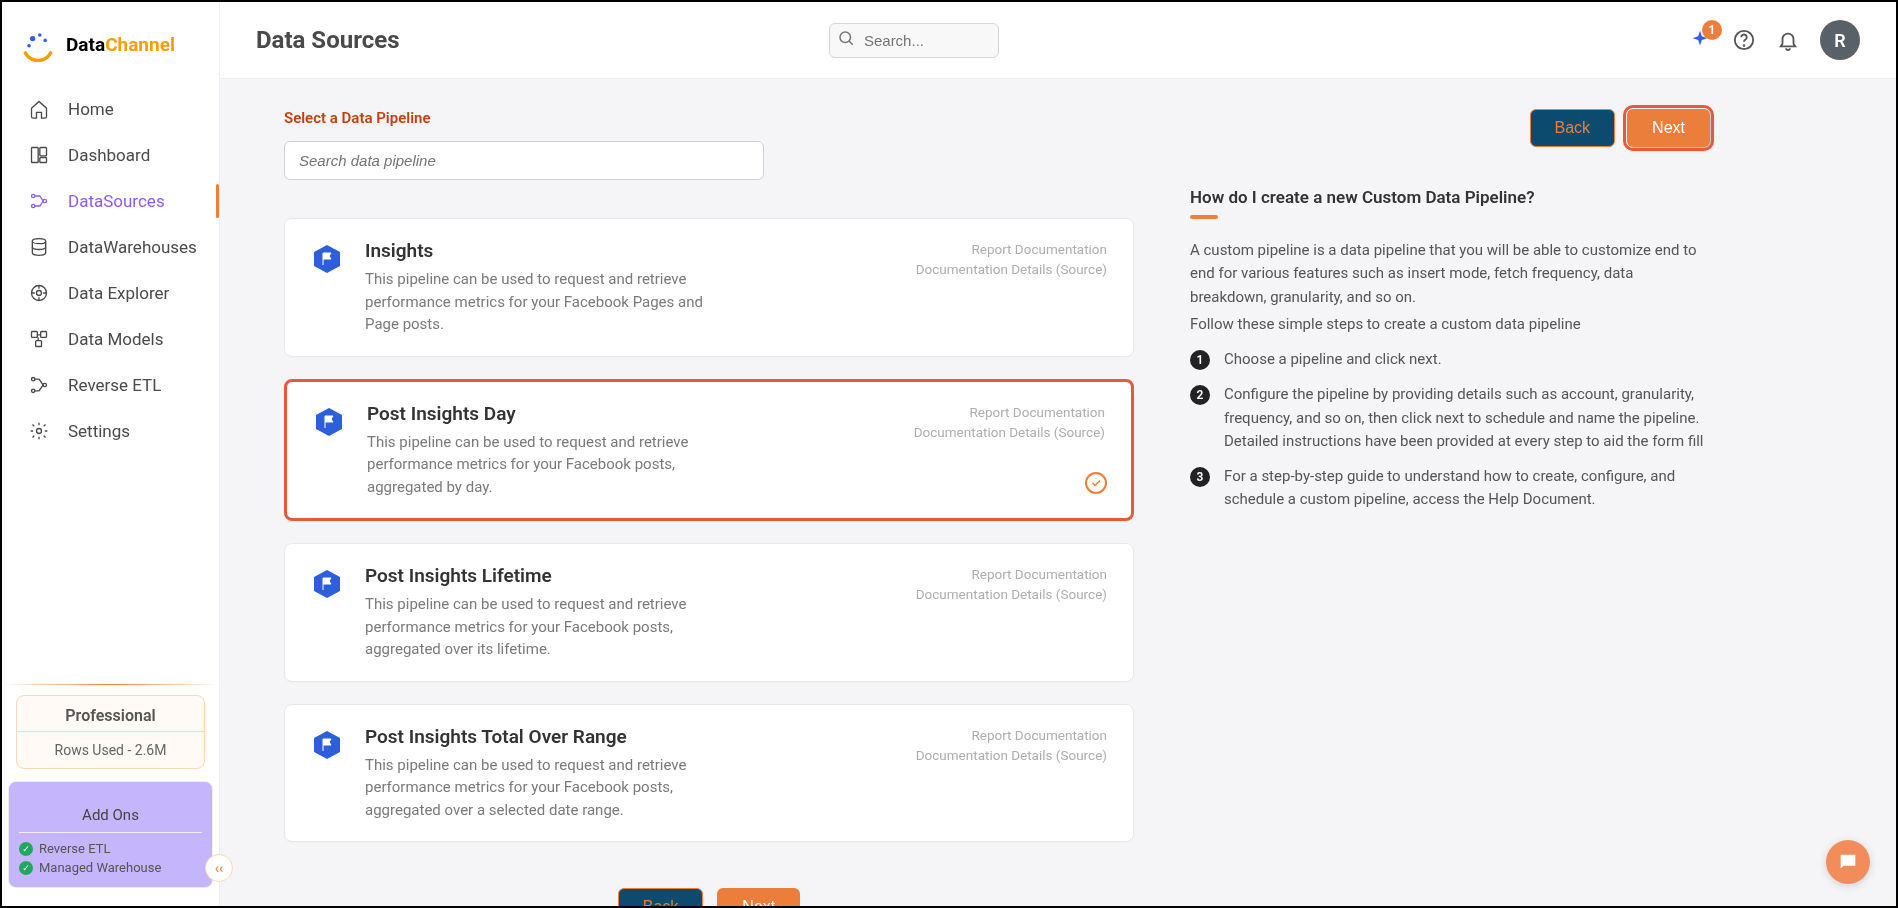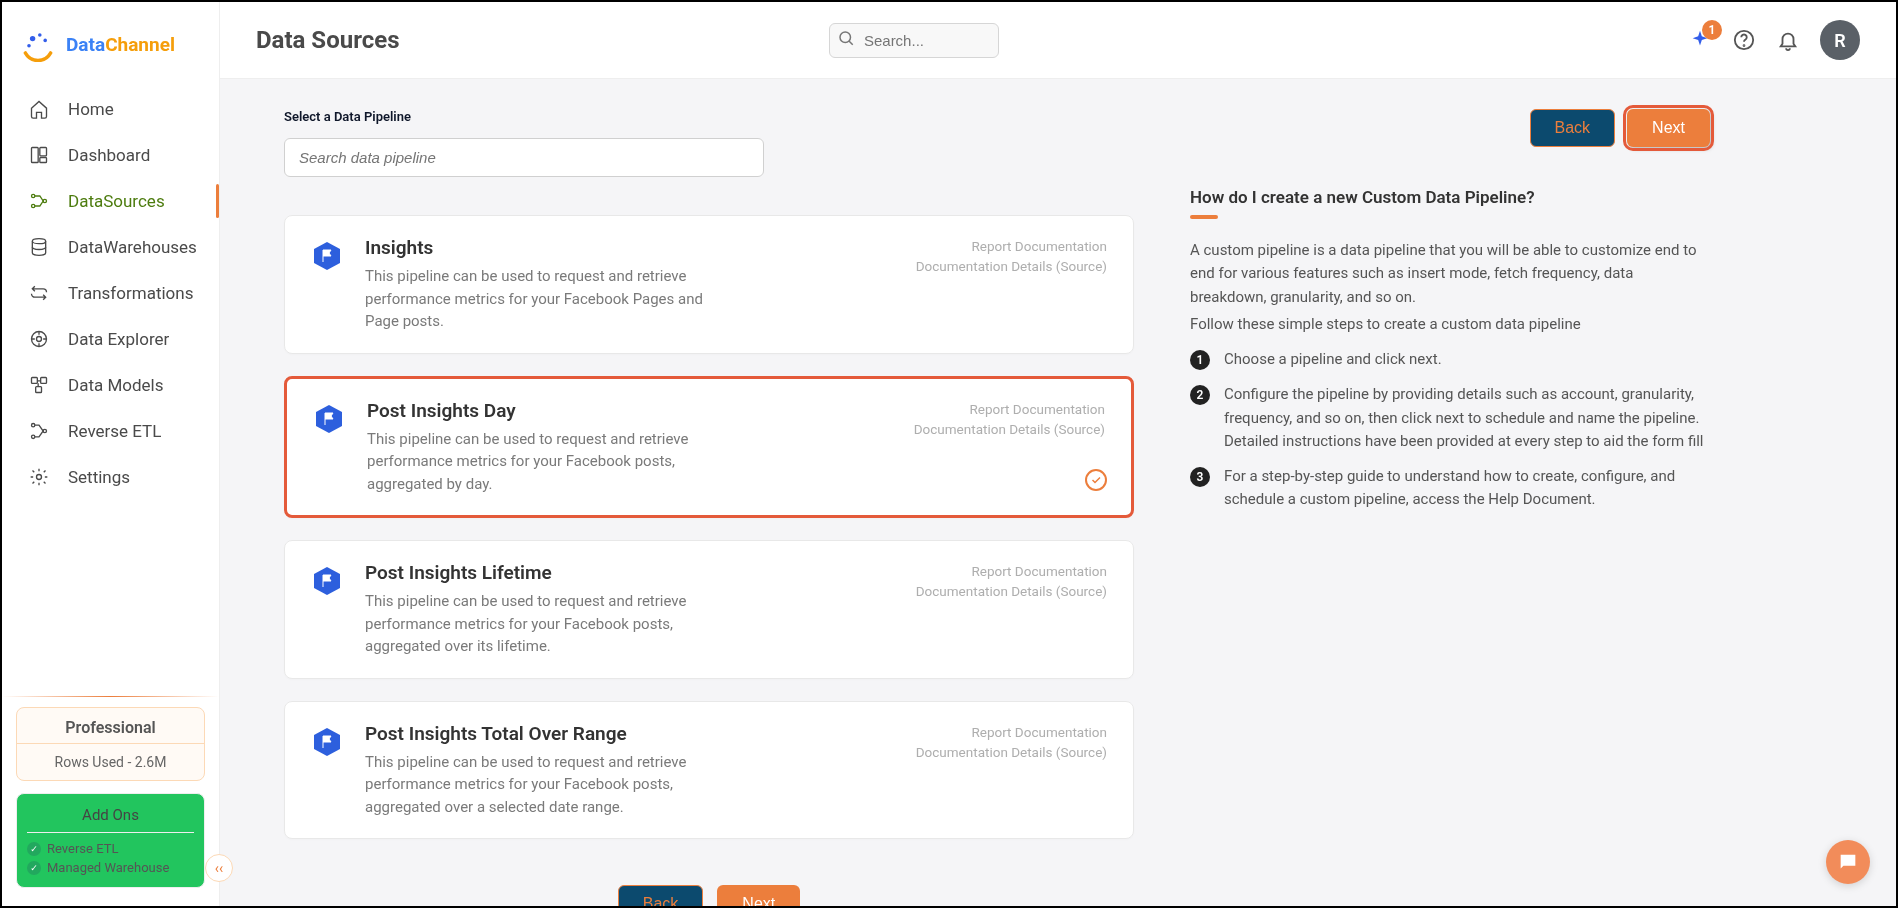--- a/index.html
+++ b/index.html
@@ -4,34 +4,34 @@
 <style>
   * { box-sizing: border-box; margin: 0; padding: 0; }
   body { font-family: -apple-system, BlinkMacSystemFont, "Segoe UI", Roboto, sans-serif; background: #f5f5f7; color: #333; width: 1898px; height: 908px; overflow: hidden; border: 2px solid #000; }
   .app { display: flex; height: 100%; }
   
   
   .sidebar { width: 218px; background: #fff; display: flex; flex-direction: column; position: relative; border-right: 1px solid #eee; }
   .logo-row { display: flex; align-items: center; padding: 24px 18px; gap: 10px; }
   .logo-mark { width: 36px; height: 36px; position: relative; }
   .logo-text { font-weight: 700; font-size: 19px; }
-  .logo-text .data { color: #3b82f6; }
+  .logo-text .data { color: #000000; }
   .logo-text .channel { color: #f59e0b; }
   
   .nav { list-style: none; padding: 0 0 0 0; }
   .nav-item { display: flex; align-items: center; gap: 18px; padding: 12px 26px; font-size: 17px; color: #4a4a4a; cursor: pointer; position: relative; }
-  .nav-item.active { color: #4d7c0f; }
+  .nav-item.active { color: #8b5cf6; }
   .nav-item.active::after { content:""; position:absolute; right:0; top:6px; bottom:6px; width:3px; background:#ec7e3c; border-radius:2px; }
   .nav-icon { width: 22px; height: 22px; display:flex; align-items:center; justify-content:center; flex-shrink:0; }
   .nav-icon svg { width: 20px; height: 20px; stroke: currentColor; fill: none; stroke-width:1.6; }
   
   .plan-box { margin: 0 14px 12px; border:1px solid #fcd9b6; border-radius:8px; background:#fffaf5; padding:10px 0; text-align:center; }
   .plan-title { font-weight:600; color:#555; font-size:16px; padding-bottom:6px; border-bottom:1px solid #fcd9b6; }
   .plan-rows { font-size:14px; color:#666; padding:10px 0 0; }
-  .addons-box { margin: 0 14px 18px; border-radius:8px; background:#22c55e; padding:8px 10px 10px; border:1px solid #eee; }
+  .addons-box { margin: 0 6px 18px; border-radius:8px; background:#c4b5fd; padding:20px 10px 10px; border:1px solid #eee; }
   .addons-title { text-align:center; font-size:15px; color:#444; padding:4px 0 8px; border-bottom:1px solid #eee; margin-bottom:6px;}
   .addon-row { display:flex; align-items:center; gap:6px; font-size:13px; color:#555; padding:2px 0; }
   .addon-check { width:14px; height:14px; border-radius:50%; background:#22a85e; display:flex; align-items:center; justify-content:center; color:#fff; font-size:9px; }
   
   .sidebar-divider { height:1px; background:linear-gradient(90deg, #fff, #ec7e3c, #fff); margin:auto 0 10px; }
   
   .collapse-btn { position:absolute; right:-14px; bottom:24px; width:28px; height:28px; border-radius:50%; background:#fff; border:1px solid #fcd9b6; display:flex; align-items:center; justify-content:center; color:#ec7e3c; font-size:14px; cursor:pointer; }
   
   
   .main { flex:1; display:flex; flex-direction:column; }
@@ -43,21 +43,21 @@
   .search-icon { position:absolute; left:8px; top:50%; transform:translateY(-50%); color:#777; }
   .spacer { flex:1; }
   .top-icons { display:flex; align-items:center; gap:20px; }
   .sparkle { position:relative; color:#335eea; }
   .badge { position:absolute; top:-8px; right:-10px; background:#ec7e3c; color:#fff; border-radius:50%; width:20px; height:20px; font-size:12px; display:flex; align-items:center; justify-content:center; font-weight:600; }
   .icon-btn { width:24px; height:24px; color:#555; cursor:pointer; display:flex; align-items:center; justify-content:center; }
   .avatar { width:40px; height:40px; border-radius:50%; background:#5a6067; color:#fff; display:flex; align-items:center; justify-content:center; font-weight:600; font-size:18px; cursor:pointer; }
   
   .content { flex:1; padding: 30px 40px 20px 64px; display:flex; gap: 56px; overflow:auto; position:relative; }
   .left-col { width: 850px; display:flex; flex-direction:column; }
-  .select-label { font-size:13px; font-weight:600; color:#0f172a; margin-bottom:14px; }
+  .select-label { font-size:15px; font-weight:600; color:#c2410c; margin-bottom:14px; }
   .pipeline-search { width: 480px; padding:10px 14px; border:1px solid #d0d0d0; border-radius:6px; font-size:15px; background:#fff;font-style:italic; }
   
   .card-list { margin-top: 38px; display:flex; flex-direction:column; gap:22px;justify-content:space-between; }
   .pipeline-card { background:#fff; border:1px solid #e8e8e8; border-radius:8px; padding:20px 26px; display:flex; gap:22px; align-items:flex-start; position:relative; box-shadow:0 1px 2px rgba(0,0,0,0.02); cursor:pointer; }
   .pipeline-card.selected { border:3px solid #e45a3a; }
   .card-icon { width:32px; height:32px; flex-shrink:0; margin-top:4px; }
   .card-icon svg { width:32px; height:32px; }
   .card-body { flex:1; }
   .card-title { font-size:19px; font-weight:600; color:#333; margin-bottom:6px; }
   .card-desc { font-size:15px; color:#7a7a7a; line-height:1.5; max-width:340px; }
@@ -134,28 +134,20 @@
       </li>
       <li class="nav-item">
         <span class="nav-icon">
             <svg viewBox="0 0 24 24">
               <ellipse cx="12" cy="5" rx="8" ry="3"></ellipse>
               <path d="M4 5v14c0 1.7 3.6 3 8 3s8-1.3 8-3V5"></path>
               <path d="M4 12c0 1.7 3.6 3 8 3s8-1.3 8-3"></path>
             </svg>
           </span>
         <span>DataWarehouses</span>
-      </li>
-      <li class="nav-item">
-        <span class="nav-icon">
-            <svg viewBox="0 0 24 24">
-              <path d="M7 4l-3 3 3 3M4 7h13a4 4 0 0 1 4 4M17 20l3-3-3-3M20 17H7a4 4 0 0 1-4-4"></path>
-            </svg>
-          </span>
-        <span>Transformations</span>
       </li>
       <li class="nav-item">
         <span class="nav-icon">
             <svg viewBox="0 0 24 24">
               <circle cx="12" cy="12" r="9"></circle>
               <circle cx="12" cy="12" r="3"></circle>
               <path d="M12 3v4M12 17v4M3 12h4M17 12h4"></path>
             </svg>
           </span>
         <span>Data Explorer</span>

